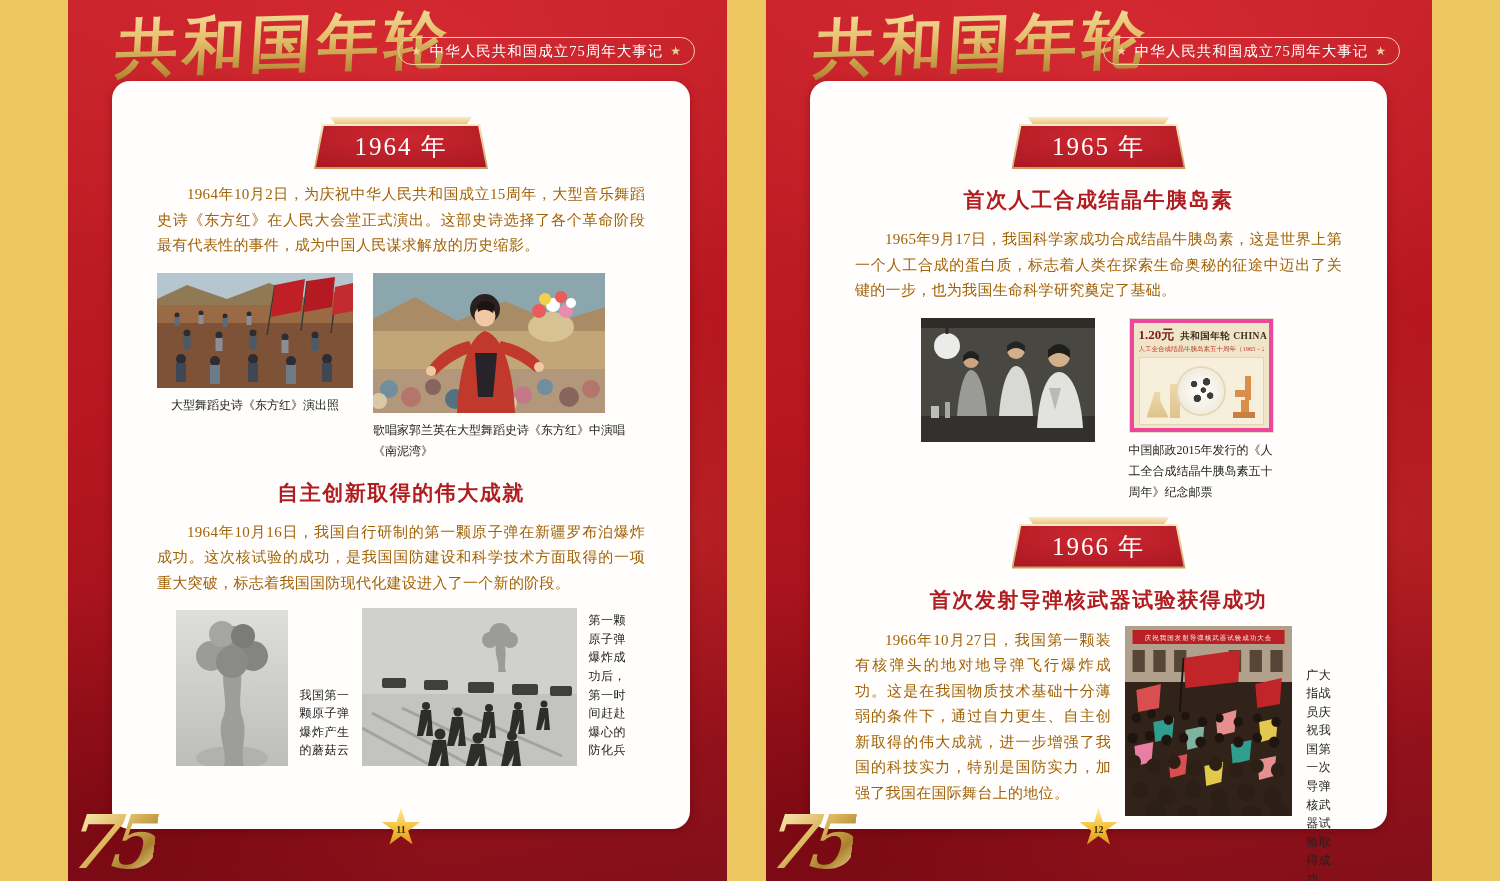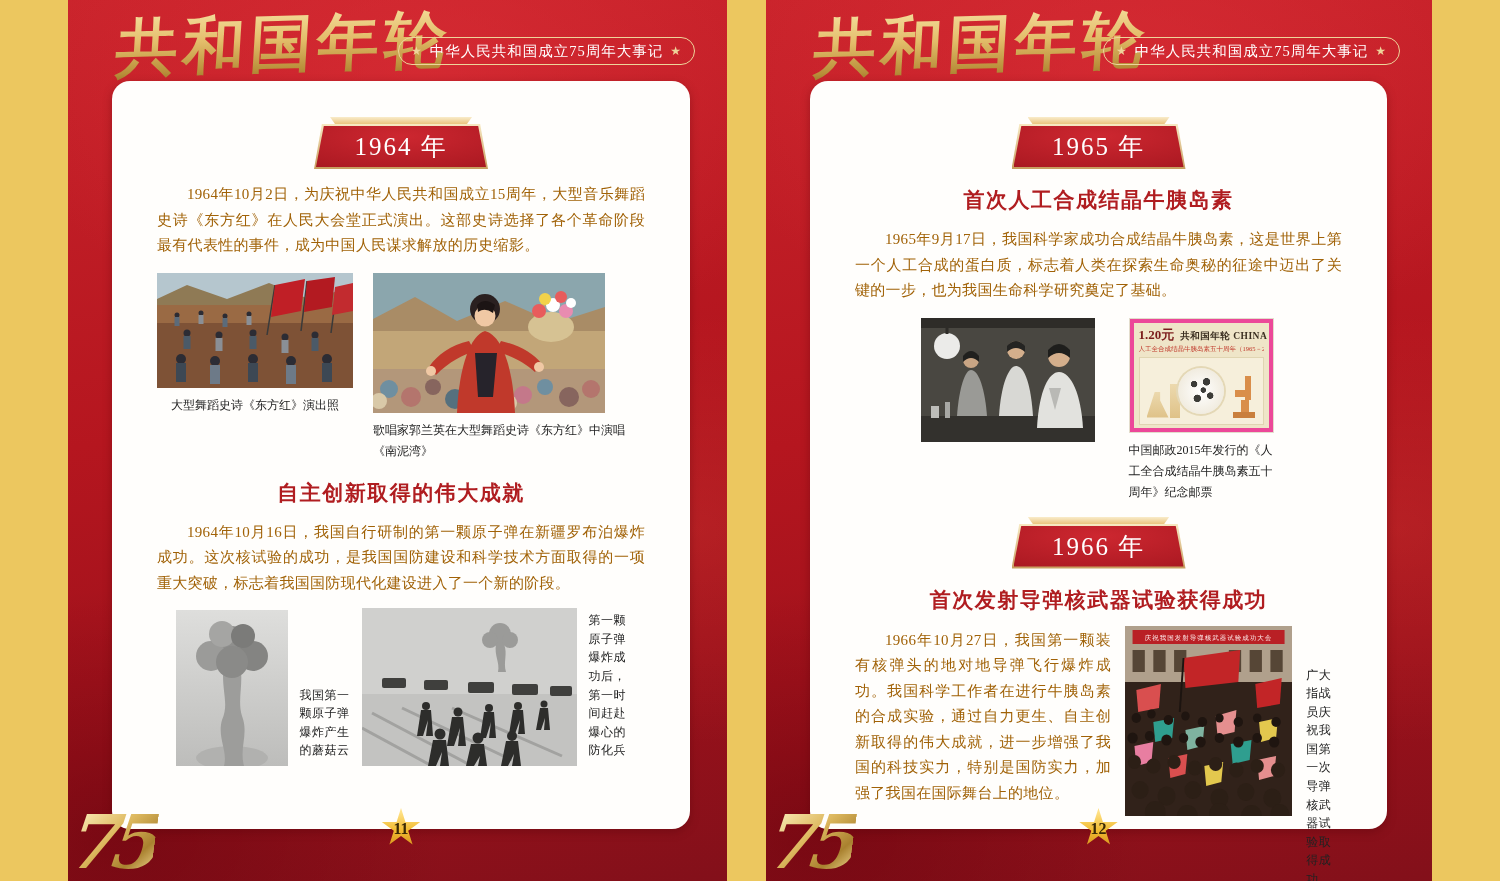--- a/index.html
+++ b/index.html
@@ -160,21 +160,21 @@
     width:40px;height:40px;z-index:5;
   }
   .star-shape{
     position:absolute;inset:0;display:block;
     background:linear-gradient(180deg,#ffe289 10%,#f2bc32 55%,#d78f1c 100%);
     clip-path:polygon(50% 0%,61% 35%,98% 35%,68% 57%,79% 91%,50% 70%,21% 91%,32% 57%,2% 35%,39% 35%);
     filter:drop-shadow(0 1px 1px rgba(60,0,0,.45));
   }
   .page-num{
     position:absolute;left:0;right:0;top:52%;transform:translateY(-50%);
-    text-align:center;font-size:16px;font-weight:bold;color:#3b2a05;
+    text-align:center;font-size:10px;font-weight:bold;color:#3b2a05;
     font-family:"Liberation Serif",serif;z-index:2;
   }
   
   .logo75{
     position:absolute;left:4px;bottom:2px;
     font-size:74px;line-height:1;font-weight:900;font-style:italic;
     font-family:"DejaVu Serif","Liberation Serif",serif;letter-spacing:-10px;
     background:linear-gradient(135deg,#f8e7b0 10%,#ddb85e 45%,#a9812f 75%,#e7cc84 95%);
     -webkit-background-clip:text;background-clip:text;color:transparent;
     transform:skewX(-8deg);
@@ -452,21 +452,21 @@
         <i class="yb-back"></i>
         <div class="yb-frame">
             <div class="yb-face"></div>
           </div>
         <span class="yb-text">1966 年</span>
       </div>
 
       <h2 class="sec-heading">首次发射导弹核武器试验获得成功</h2>
 
       <div class="row-1966">
-        <p class="para">1966年10月27日，我国第一颗装有核弹头的地对地导弹飞行爆炸成功。我国科学工作者在进行牛胰岛素的合成实验，通过自力更生、自主创新取得的伟大成就，进一步增强了我国的科技实力，特别是国防实力，加强了我国在国际舞台上的地位。</p>
+        <p class="para">1966年10月27日，我国第一颗装有核弹头的地对地导弹飞行爆炸成功。这是在我国物质技术基础十分薄弱的条件下，通过自力更生、自主创新取得的伟大成就，进一步增强了我国的科技实力，特别是国防实力，加强了我国在国际舞台上的地位。</p>
         <div class="photo ph-crowd">
           <div class="crowd-banner">庆祝我国发射导弹核武器试验成功大会</div>
           <svg viewBox="0 0 177 190" preserveAspectRatio="none">
             <rect width="177" height="190" fill="#31221a"></rect>
             <rect width="177" height="56" fill="#b0a08c"></rect>
             <g fill="#564636">
               <rect x="8" y="24" width="13" height="22"></rect>
                 <rect x="30" y="24" width="13" height="22"></rect>
               <rect x="52" y="24" width="13" height="22"></rect>
                 <rect x="110" y="24" width="13" height="22"></rect>

